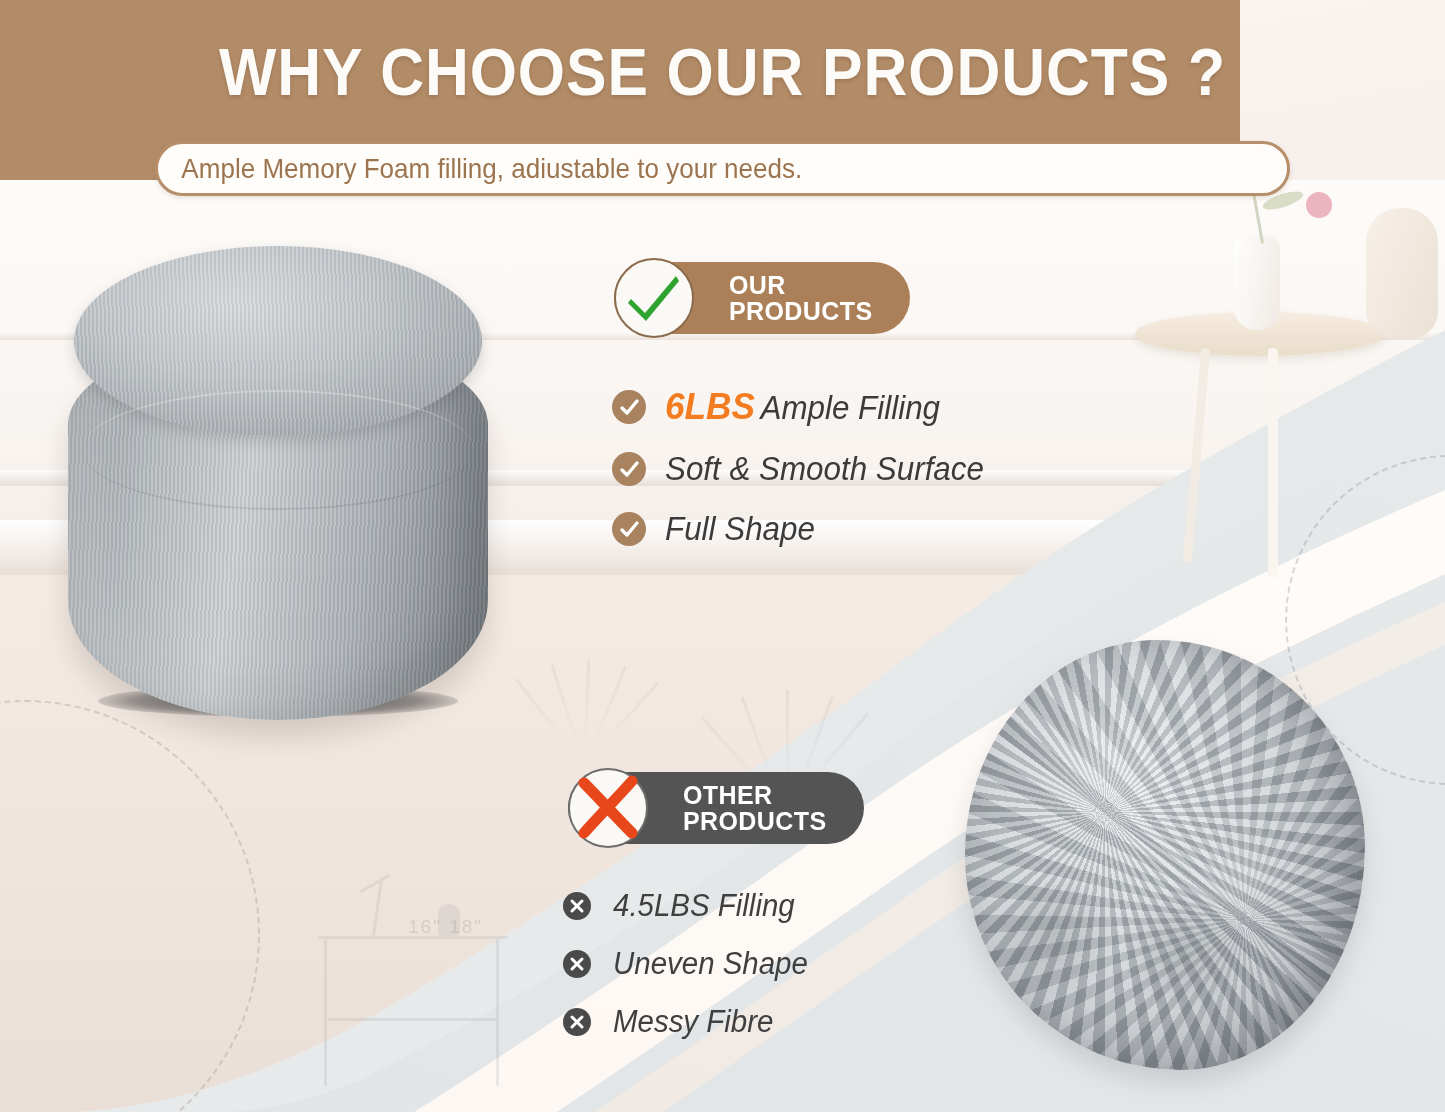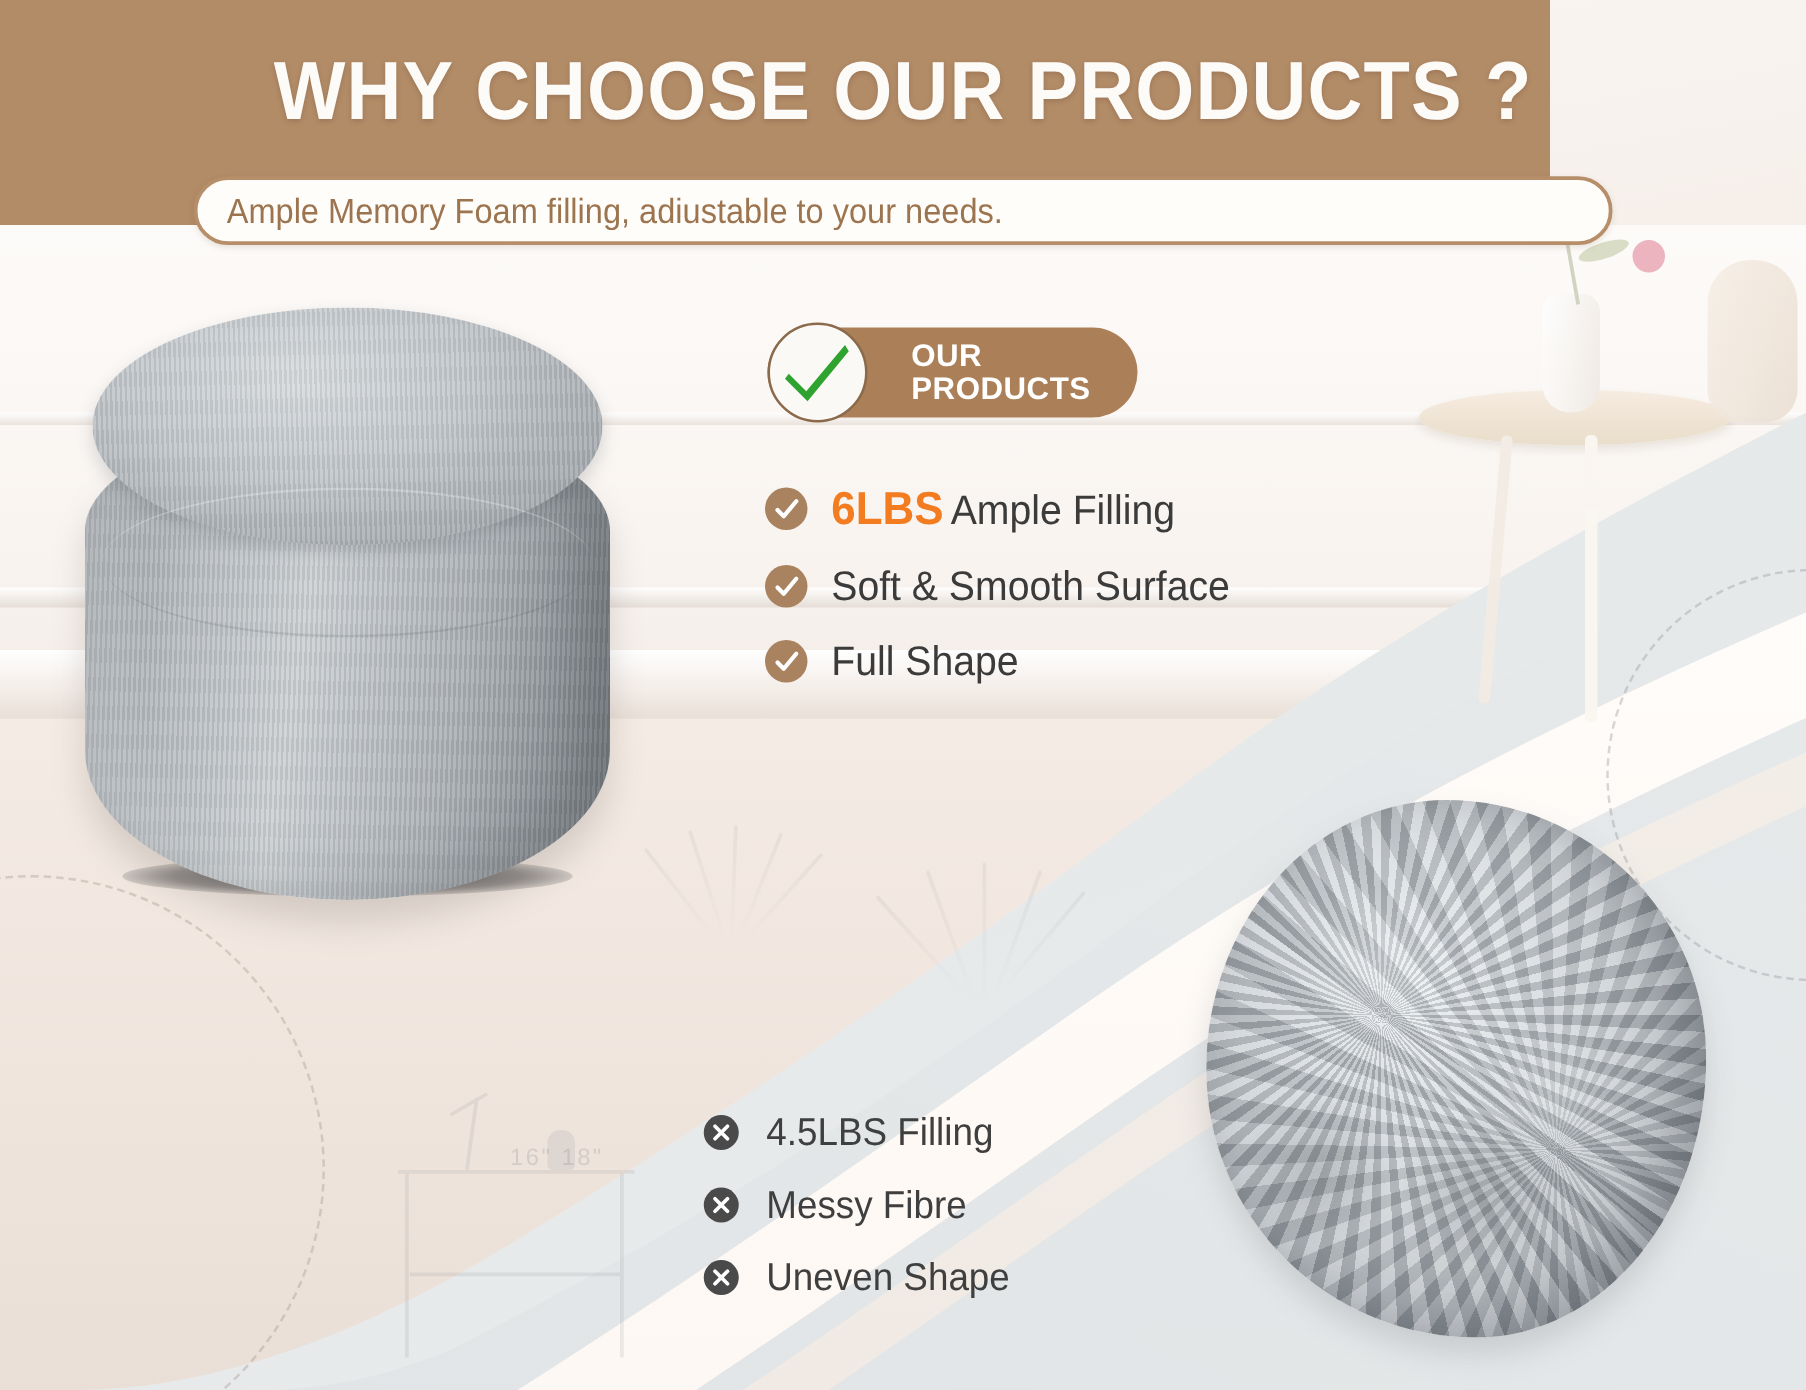--- a/index.html
+++ b/index.html
@@ -213,21 +213,21 @@
     background:#fbf9f6;
     border:2px solid #6d6d6d;
     display:flex; align-items:center; justify-content:center;
     z-index:2;
   }
   .badge-good .badge-mark { border-color:#8a6a4a; }
   .badge-good-pos { left:614px; top:262px; }
   .badge-bad-pos  { left:568px; top:772px; }
 
   
-  .feature-list { position:absolute; z-index:8; }
+  .feature-list { position:absolute; z-index:8;font-style:italic; }
   .list-good { left:612px; top:386px; }
   .list-bad  { left:563px; top:888px; }
   .feature-row {
     display:flex; align-items:center;
     margin-bottom:22px;
   }
   .fr-icon {
     width:34px; height:34px; border-radius:50%;
     display:flex; align-items:center; justify-content:center;
     flex:0 0 34px; margin-right:19px;
@@ -361,41 +361,55 @@
     <div class="feature-row">
       <span class="fr-icon good-icon">
         <svg width="21" height="21" viewBox="0 0 21 21">
           <path d="M3 11 L8 16 L18 4" stroke="#ffffff" stroke-width="3.4" fill="none" stroke-linecap="round" stroke-linejoin="round"></path>
         </svg>
       </span>
       <span class="fr-text">Full Shape</span>
     </div>
   </div>
 
+  <div class="badge badge-bad badge-bad-pos">
+    <div class="badge-pill">
+      <div class="badge-lines">
+        <span>OTHER</span>
+        <span>PRODUCTS</span>
+      </div>
+    </div>
+    <div class="badge-mark">
+      <svg width="64" height="62" viewBox="0 0 64 62" style="overflow:visible;">
+        <path d="M8 6 C22 20 40 40 56 56" stroke="#E8471C" stroke-width="11" stroke-linecap="round" fill="none"></path>
+        <path d="M56 4 C42 20 22 40 8 56" stroke="#E8471C" stroke-width="11" stroke-linecap="round" fill="none"></path>
+      </svg>
+    </div>
+  </div>
 
   <div class="feature-list list-bad">
     <div class="feature-row">
       <span class="fr-icon bad-icon">
         <svg width="16" height="16" viewBox="0 0 16 16">
           <path d="M3 3 L13 13 M13 3 L3 13" stroke="#ffffff" stroke-width="3" stroke-linecap="round"></path>
         </svg>
       </span>
       <span class="fr-text">4.5LBS Filling</span>
     </div>
     <div class="feature-row">
       <span class="fr-icon bad-icon">
         <svg width="16" height="16" viewBox="0 0 16 16">
           <path d="M3 3 L13 13 M13 3 L3 13" stroke="#ffffff" stroke-width="3" stroke-linecap="round"></path>
         </svg>
       </span>
-      <span class="fr-text">Messy Fibre</span>
+      <span class="fr-text">Uneven Shape</span>
     </div>
     <div class="feature-row">
       <span class="fr-icon bad-icon">
         <svg width="16" height="16" viewBox="0 0 16 16">
           <path d="M3 3 L13 13 M13 3 L3 13" stroke="#ffffff" stroke-width="3" stroke-linecap="round"></path>
         </svg>
       </span>
-      <span class="fr-text">Uneven Shape</span>
+      <span class="fr-text">Messy Fibre</span>
     </div>
   </div>
 
 </div>
 
 </body></html>

